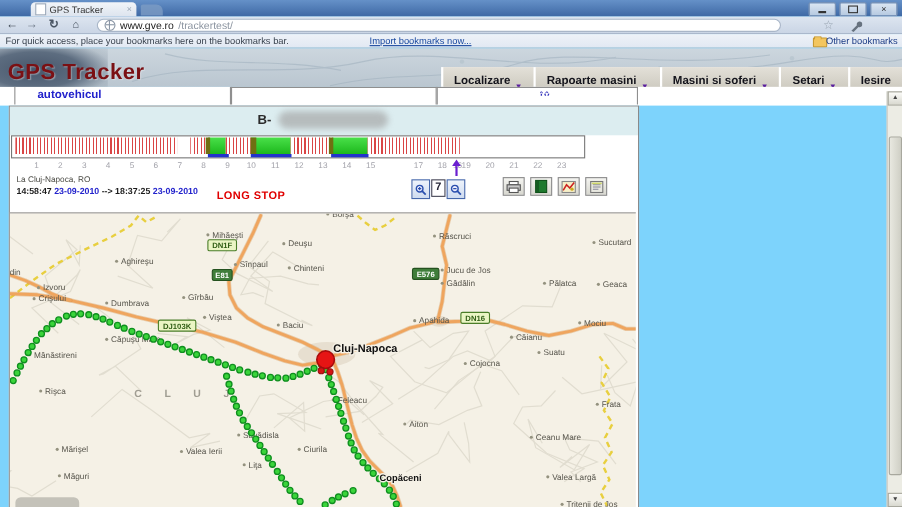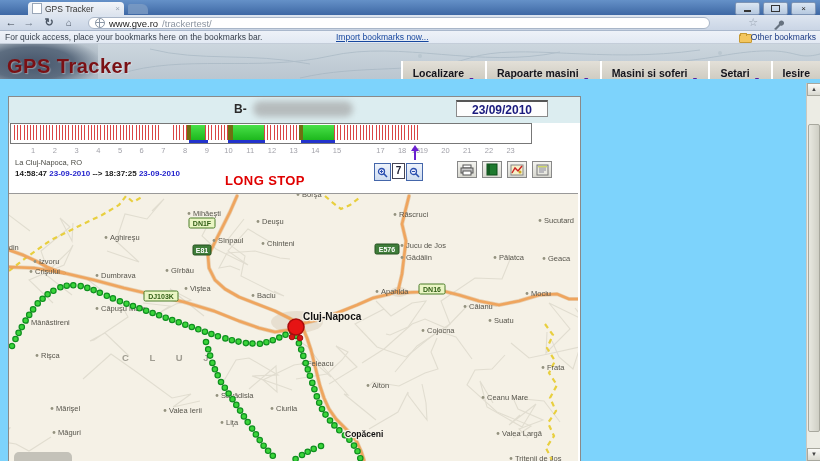--- a/index.html
+++ b/index.html
@@ -84,21 +84,21 @@
   .seg-olive{position:absolute;top:1px;height:15px;background:#6f6f12;}
   .seg-blue{position:absolute;top:16px;height:3px;background:#2233cc;}
   #hourlabels{position:absolute;left:1px;top:49px;width:522px;height:9px;}
   .hour{position:absolute;top:0;width:18px;text-align:center;font-size:7.5px;color:#a2a2aa;}
   #cursor-head{position:absolute;width:0;height:0;border-left:4px solid transparent;
     border-right:4px solid transparent;border-bottom:6px solid #6a1fd0;}
   #cursor-stem{position:absolute;width:2px;height:9px;background:#6a1fd0;}
   #loc{position:absolute;left:6px;top:61px;font-size:7.5px;color:#4a4a44;}
   #interval{position:absolute;left:6px;top:72px;width:178px;font-size:8px;font-weight:bold;color:#1b1b1b;line-height:10px;}
   .bdate{color:#2222cc;}
-  #longstop{position:absolute;left:188px;top:76px;font-size:13px;font-weight:bold;color:#e00000;letter-spacing:.4px;margin-left:28px;}
+  #longstop{position:absolute;left:188px;top:76px;font-size:10px;font-weight:bold;color:#e00000;letter-spacing:.4px;}
   #zoomctl{position:absolute;left:365px;top:66px;display:flex;gap:1px;}
   .zbtn{width:15px;height:16px;background:linear-gradient(#eef3fb,#cfdcf0);border:1px solid #4466aa;
     display:flex;align-items:center;justify-content:center;}
   .zlevel{width:13px;height:16px;background:#fff;border:1px solid #445;box-sizing:border-box;
     text-align:center;font-size:10px;font-weight:bold;color:#223;line-height:14px;}
   #iconrow{position:absolute;left:448px;top:64px;display:flex;gap:5px;}
   .mbtn{width:20px;height:17px;background:linear-gradient(#f4f4f0,#d8d8d0);border:1px solid #888;
     display:flex;align-items:center;justify-content:center;box-sizing:border-box;}
   #map{position:absolute;left:0;top:96px;width:569px;height:269px;background:#f5f1e6;
     border-top:1px solid #999;overflow:hidden;}
@@ -190,26 +190,34 @@
         <div class="menu-item">
           <span>Setari</span>
           <span class="menu-arrow">▼</span>
         </div>
         <div class="menu-item">
           <span>Iesire</span>
         </div>
       </div>
   </div>
 
+  <div id="tabrow">
+    <div class="tabcell" style="left:13px;width:197px;">
+      <span id="apptab-label">autovehicul</span>
+    </div>
+    <div class="tabcell tborder" style="left:210px;width:187px;"></div>
+    <div class="tabcell tborder" style="left:397px;width:183px;">
+      <span class="tabsquiggle">ĵŷ</span>
+    </div>
+  </div>
 
   <div id="frame">
     <div id="infoband">
       <span id="plate">B-</span>
       <span id="plateblur"></span>
-      <div id="datebox">23/09/2010</div>
     </div>
 
     <div id="tbar">
         <div class="tick-red" style="left: 2.6px; width: 147.6px;"></div>
         <div class="tick-red" style="left: 162.1px; width: 15.2px;"></div>
         <div class="tick-red" style="left: 193.5px; width: 23.9px;"></div>
         <div class="tick-red" style="left: 253.2px; width: 38px;"></div>
         <div class="tick-red" style="left: 322.7px; width: 84.6px;"></div>
         <div class="seg-green" style="left: 178.4px; width: 15.2px;"></div>
         <div class="seg-green" style="left: 217.4px; width: 35.8px;"></div>

